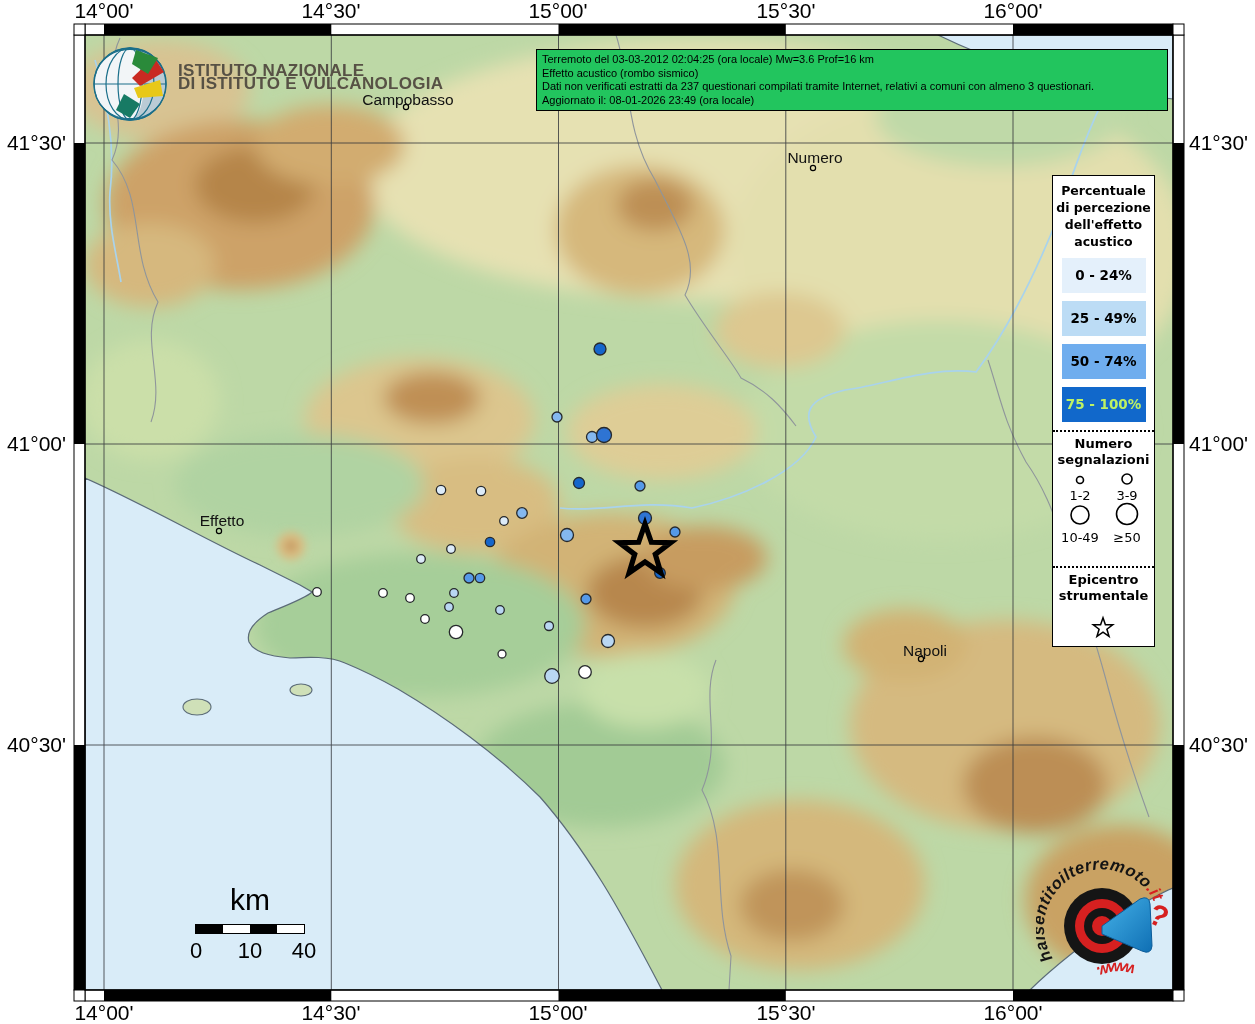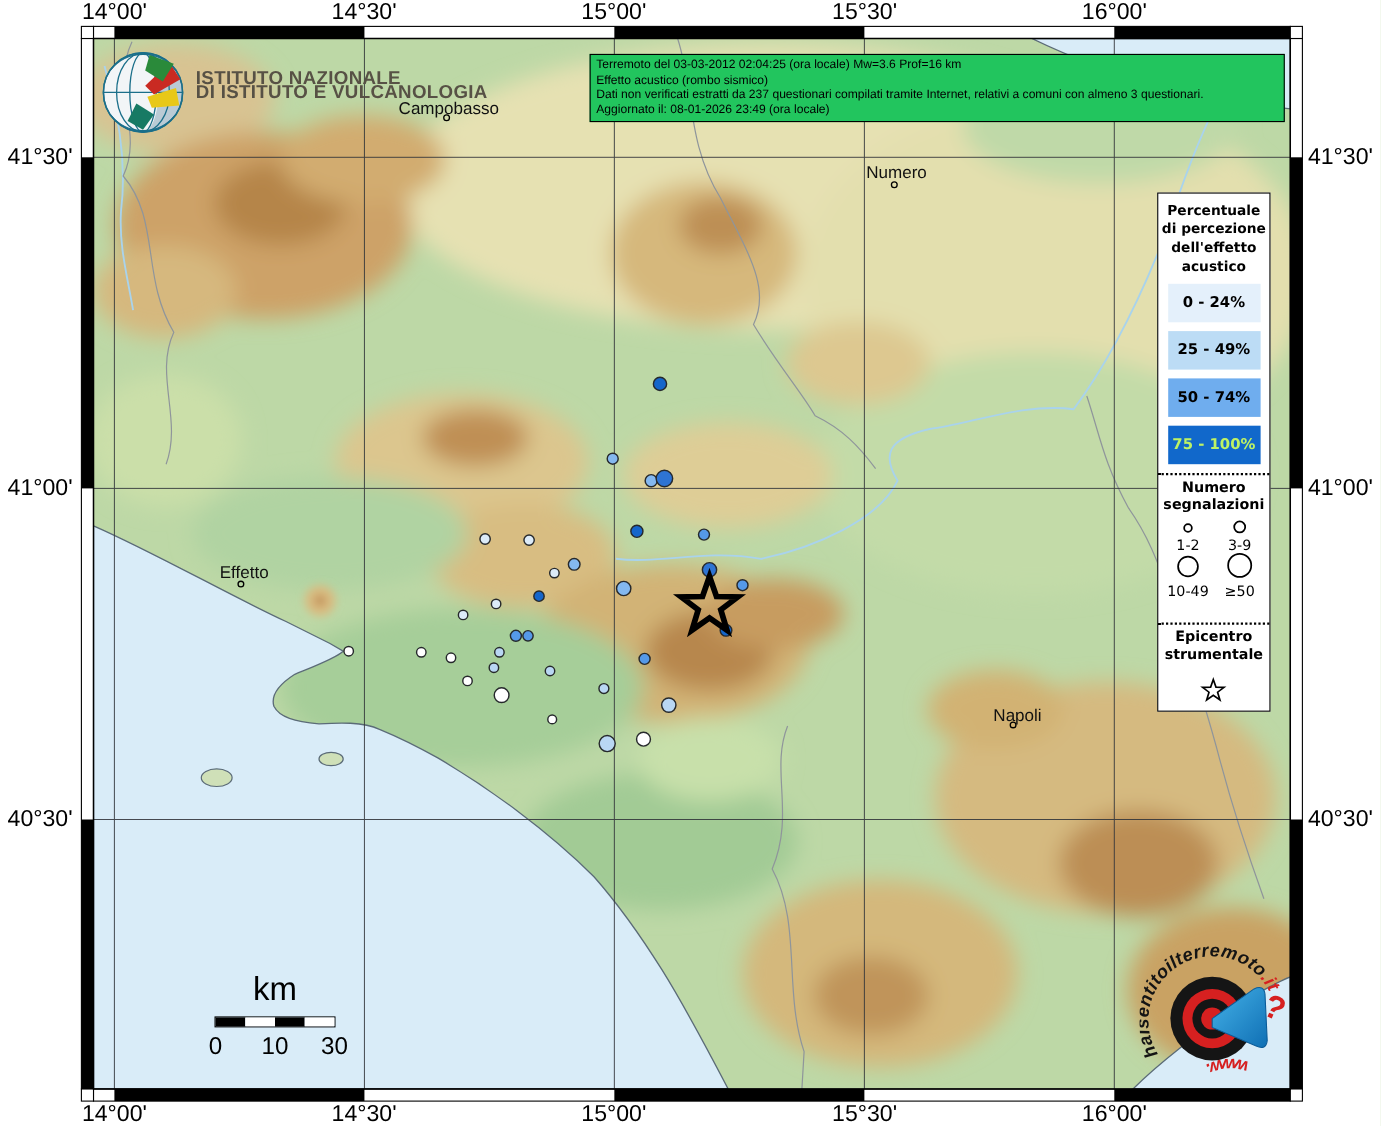--- a/index.html
+++ b/index.html
@@ -310,21 +310,21 @@
     <div class="sb-unit">km</div>
     <div class="sb-bar">
       <div class="sb-seg" style="background:#000"></div>
       <div class="sb-seg" style="background:#fff"></div>
       <div class="sb-seg" style="background:#000"></div>
       <div class="sb-seg" style="background:#fff"></div>
     </div>
     <div class="sb-labels">
       <span style="left:36px">0</span>
       <span style="left:90px">10</span>
-      <span style="left:144px">30</span>
+      <span style="left:144px">40</span>
     </div>
   </div>
 
   <svg width="140" height="140" style="position:absolute;left:1036px;top:854px;z-index:20">
     <defs>
       <path id="arcTop" d="M18,106 A58,58 0 1 1 114,106" fill="none"></path>
       <path id="arcBot" d="M103,113 A50,50 0 0 0 51,120" fill="none"></path>
     </defs>
     <circle cx="66" cy="72" r="38" fill="#151515"></circle>
     <circle cx="66" cy="72" r="27" fill="#d62020"></circle>

